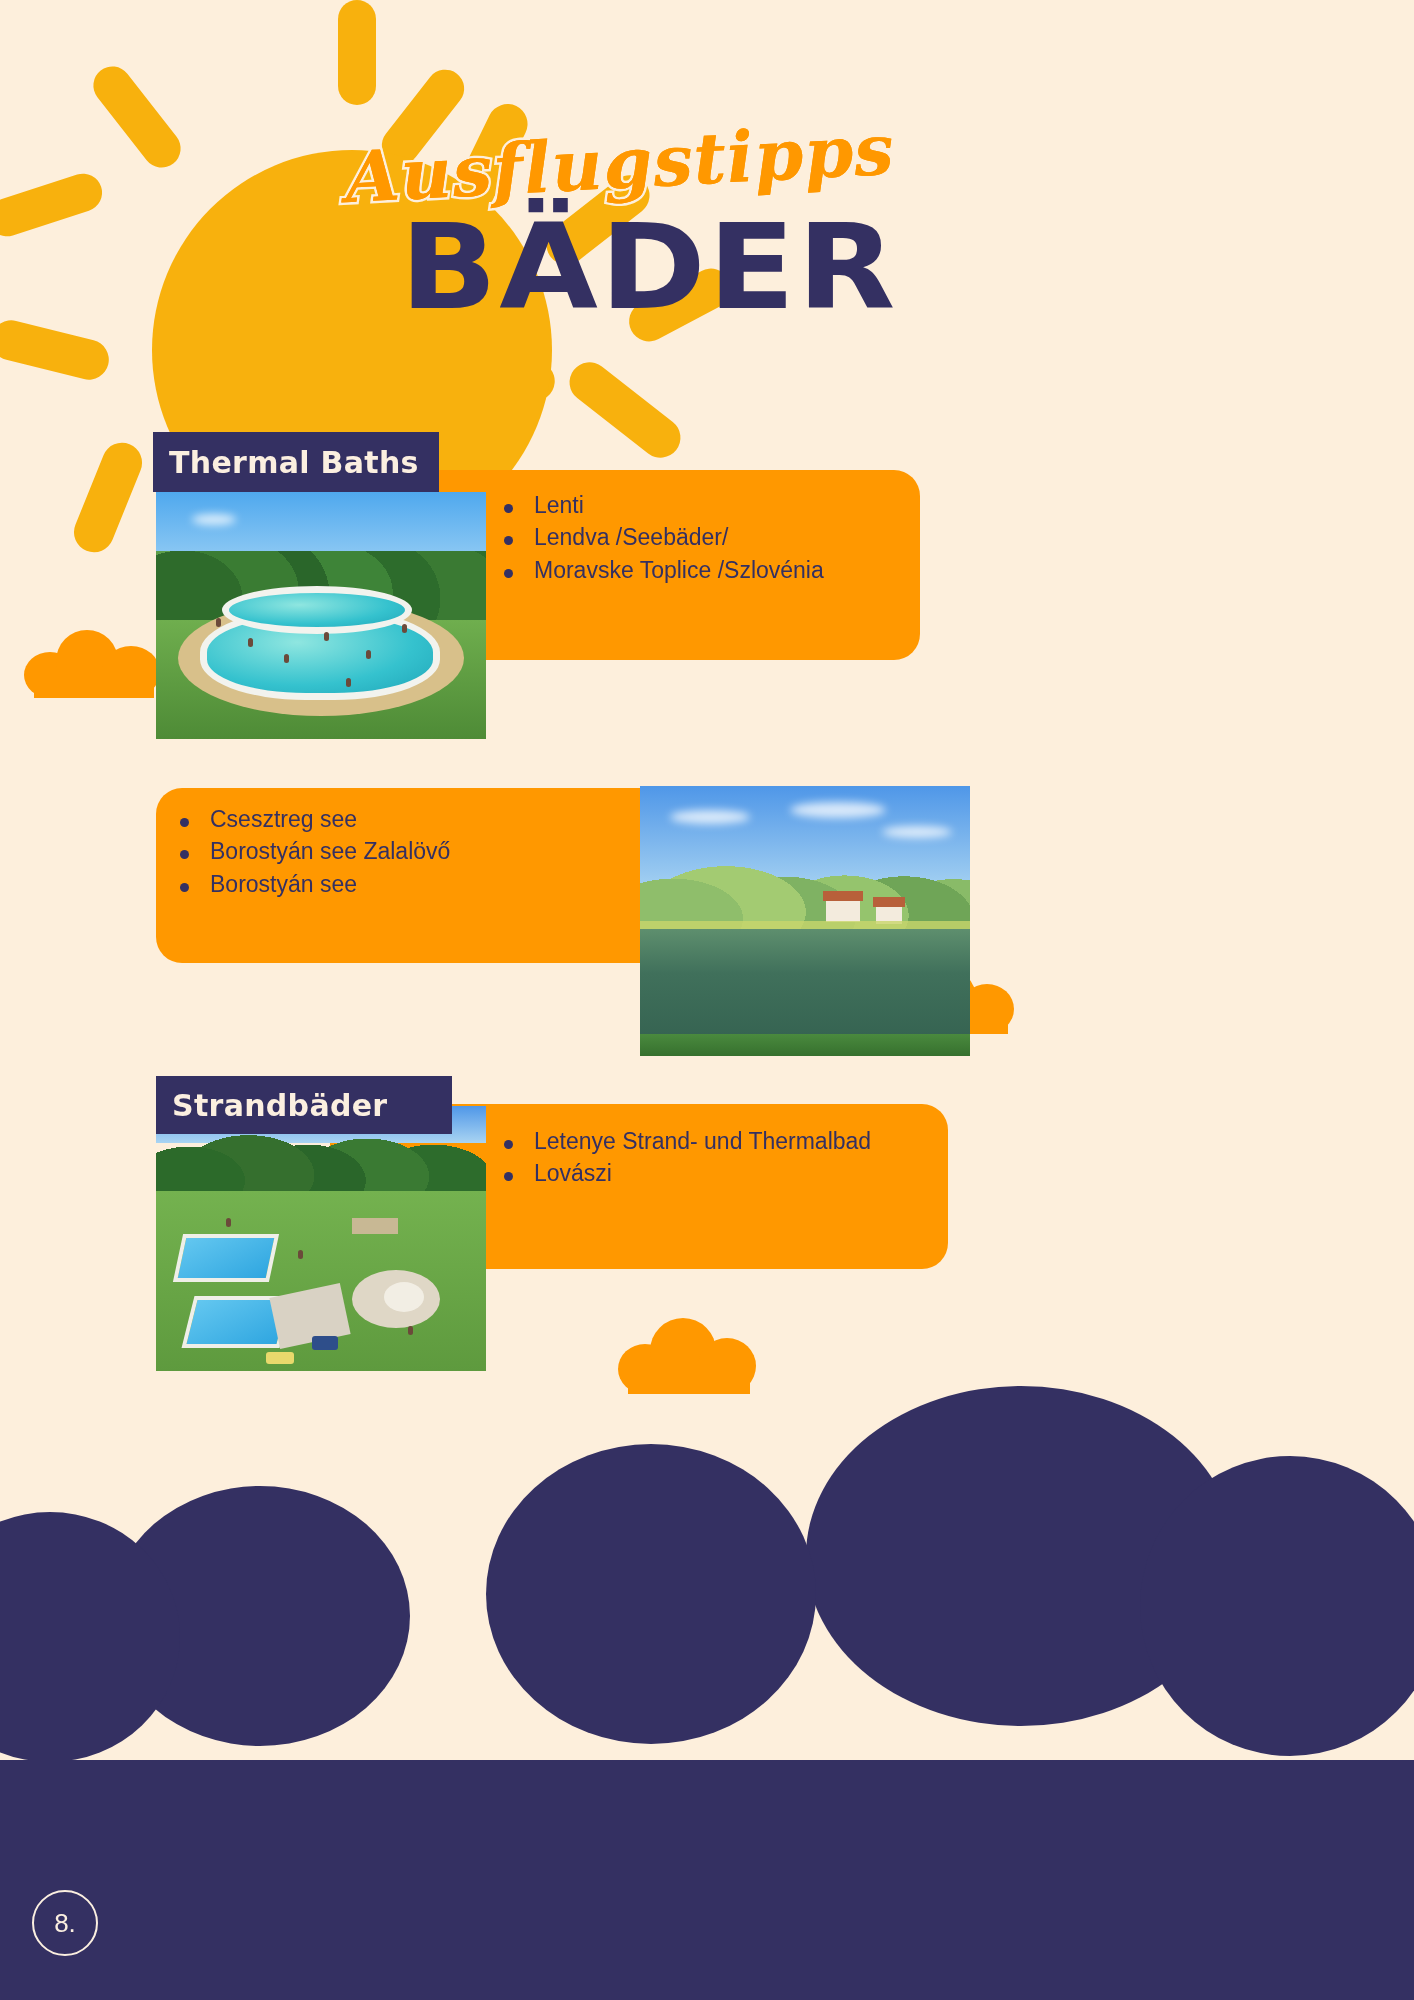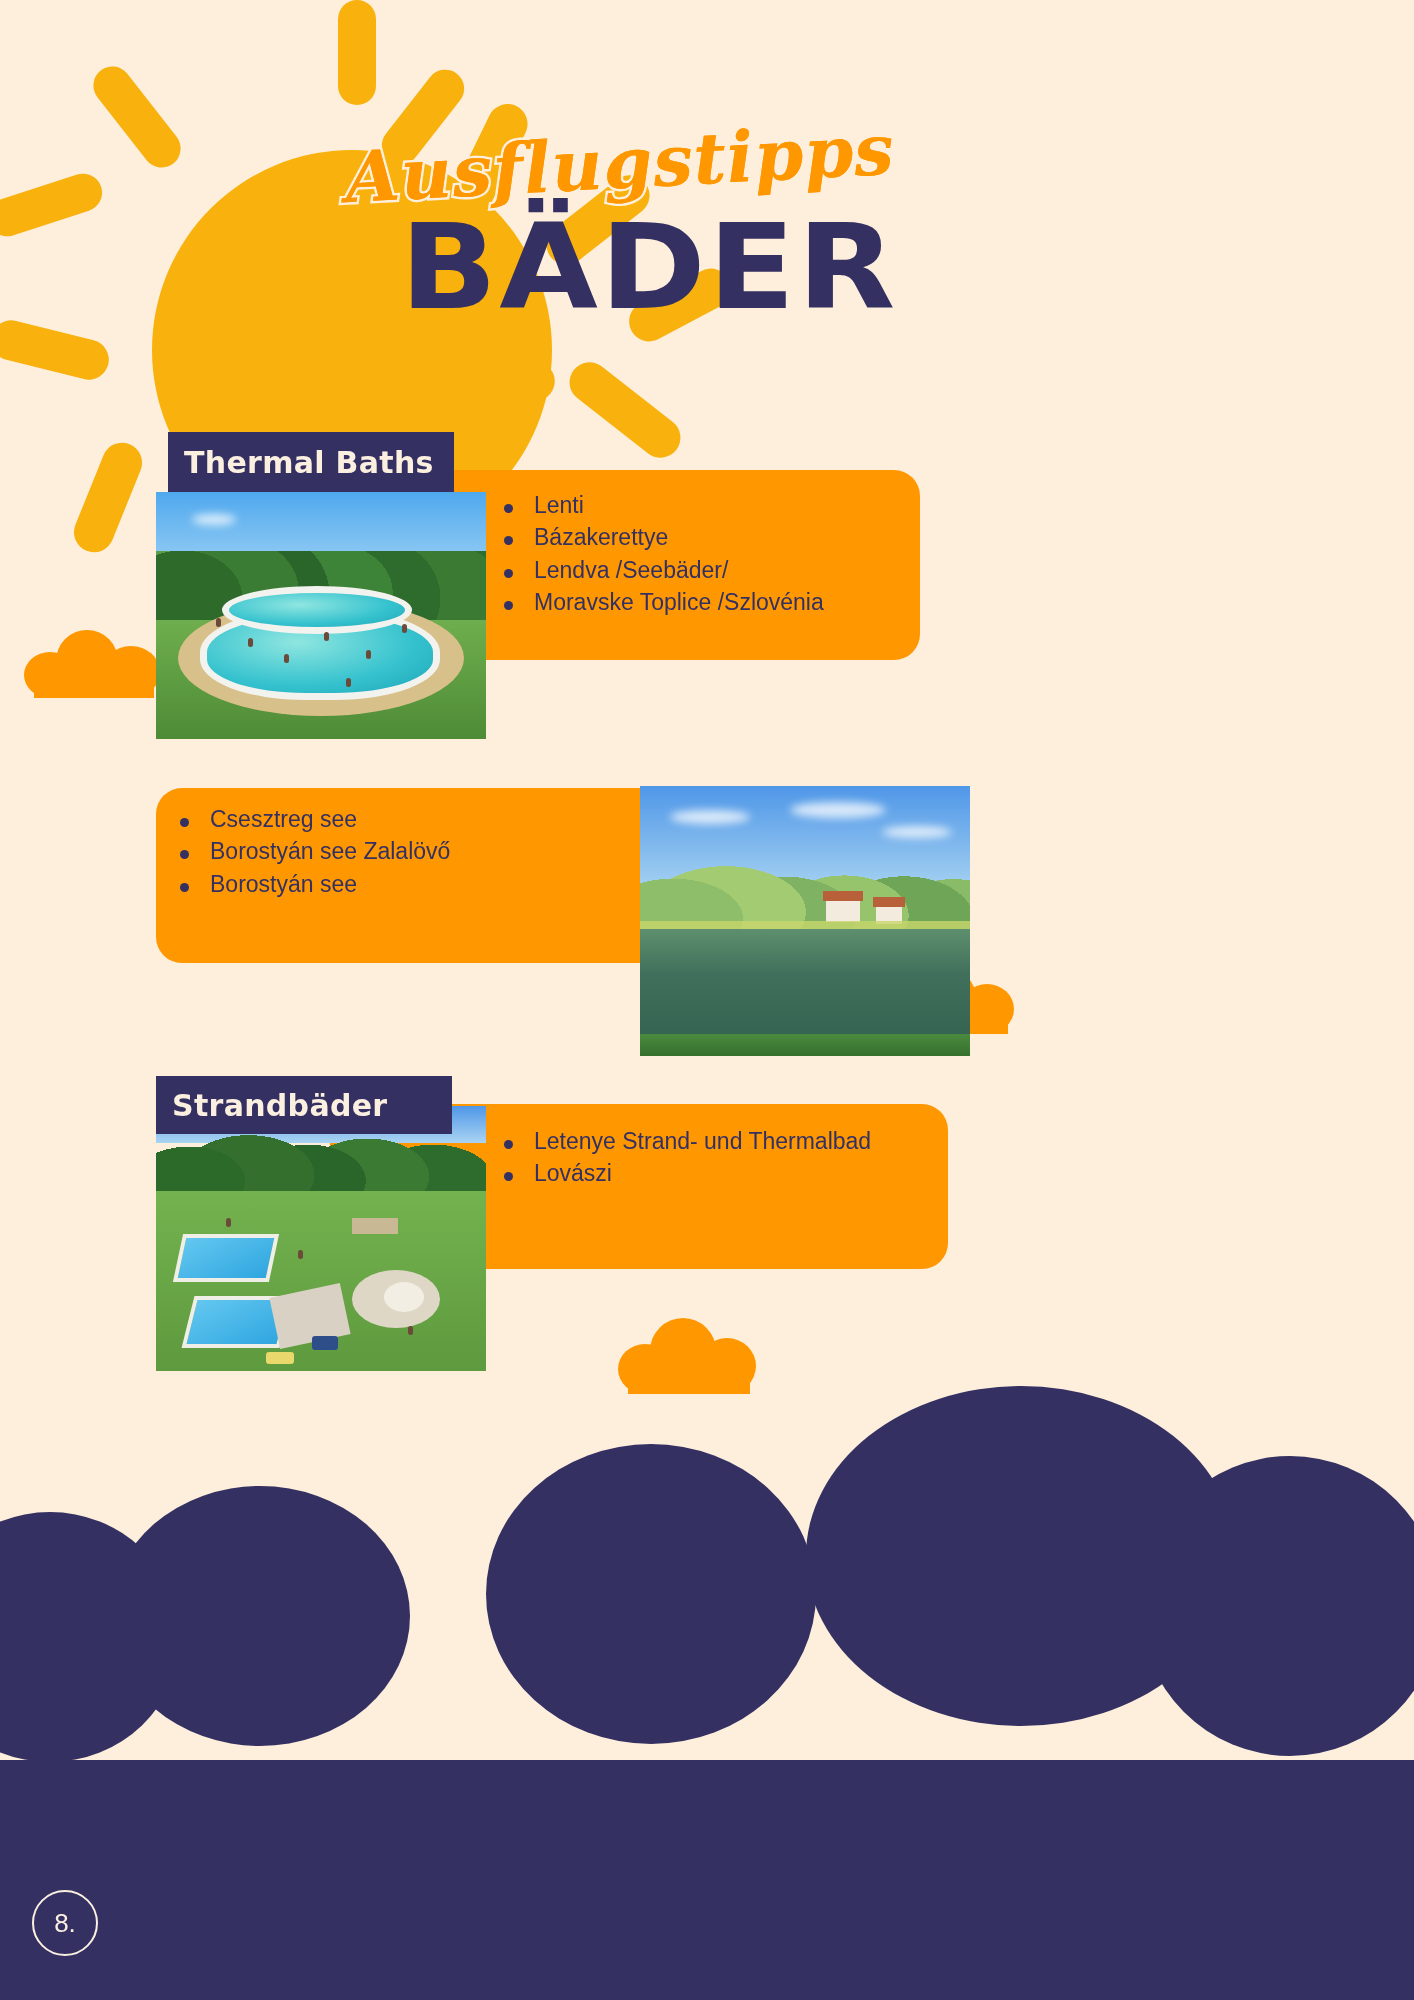--- a/index.html
+++ b/index.html
@@ -331,27 +331,26 @@
     <span class="ph-pool" style="left:66px;top:94px;width:190px;height:48px;border-radius:50%;"></span>
     <span class="ph-person" style="left:92px;top:146px;"></span>
     <span class="ph-person" style="left:128px;top:162px;"></span>
     <span class="ph-person" style="left:168px;top:140px;"></span>
     <span class="ph-person" style="left:210px;top:158px;"></span>
     <span class="ph-person" style="left:246px;top:132px;"></span>
     <span class="ph-person" style="left:60px;top:126px;"></span>
     <span class="ph-person" style="left:190px;top:186px;"></span>
   </div>
 
-  <div class="badge" style="left:168px;top:432px;width:286px;height:60px;padding-left:16px;">
+  <div class="badge" style="left:153px;top:432px;width:286px;height:60px;padding-left:16px;">
     <span>Thermal Baths</span>
   </div>
 
   <ul class="bullets" style="position:absolute;left:496px;top:490px;width:420px;z-index:3;">
     <li>Lenti</li>
-    <li> Bázakerettye</li>
     <li>Lendva /Seebäder/</li>
     <li>Moravske Toplice /Szlovénia</li>
   </ul>
 
   <div class="orange-card" style="left:156px;top:788px;width:560px;height:175px;border-radius:26px;">
   </div>
 
   <div class="photo" style="left:640px;top:786px;width:330px;height:270px;">
     <span class="ph-lake-sky"></span>
     <span class="ph-cloud-w" style="left:30px;top:24px;width:80px;height:14px;"></span>

